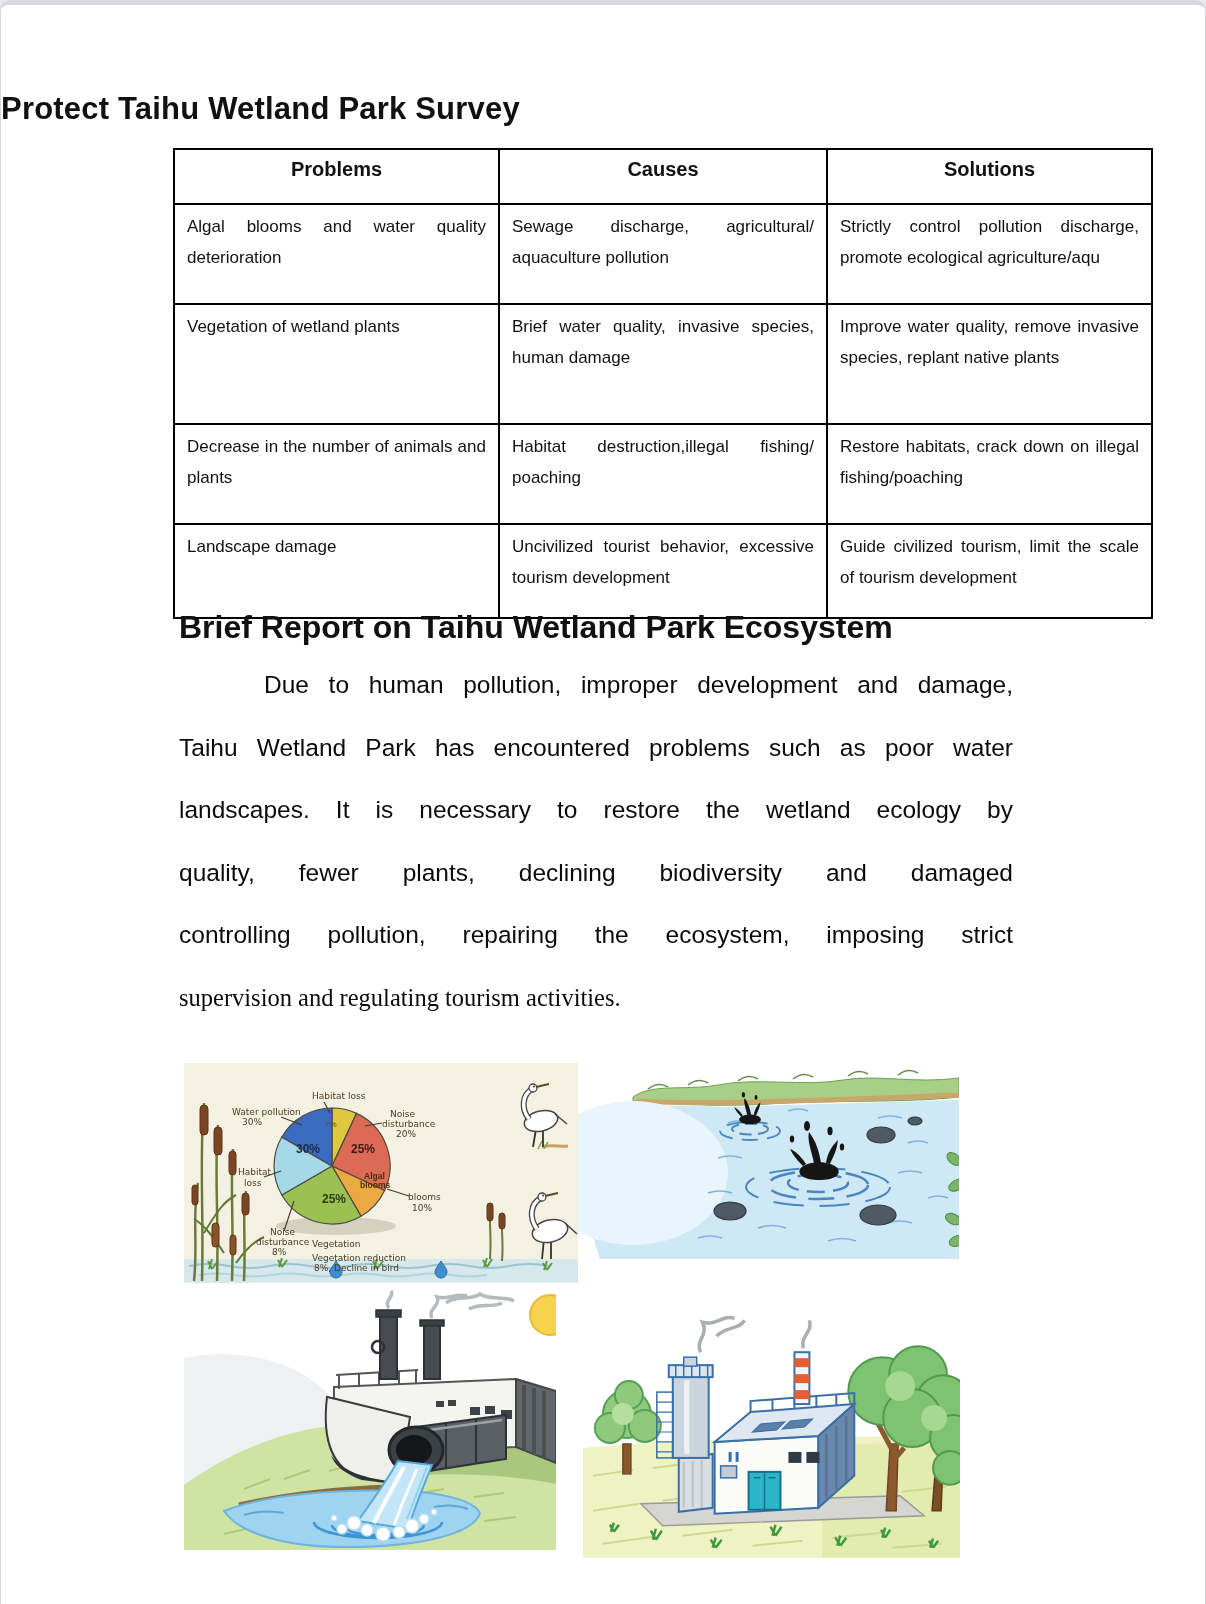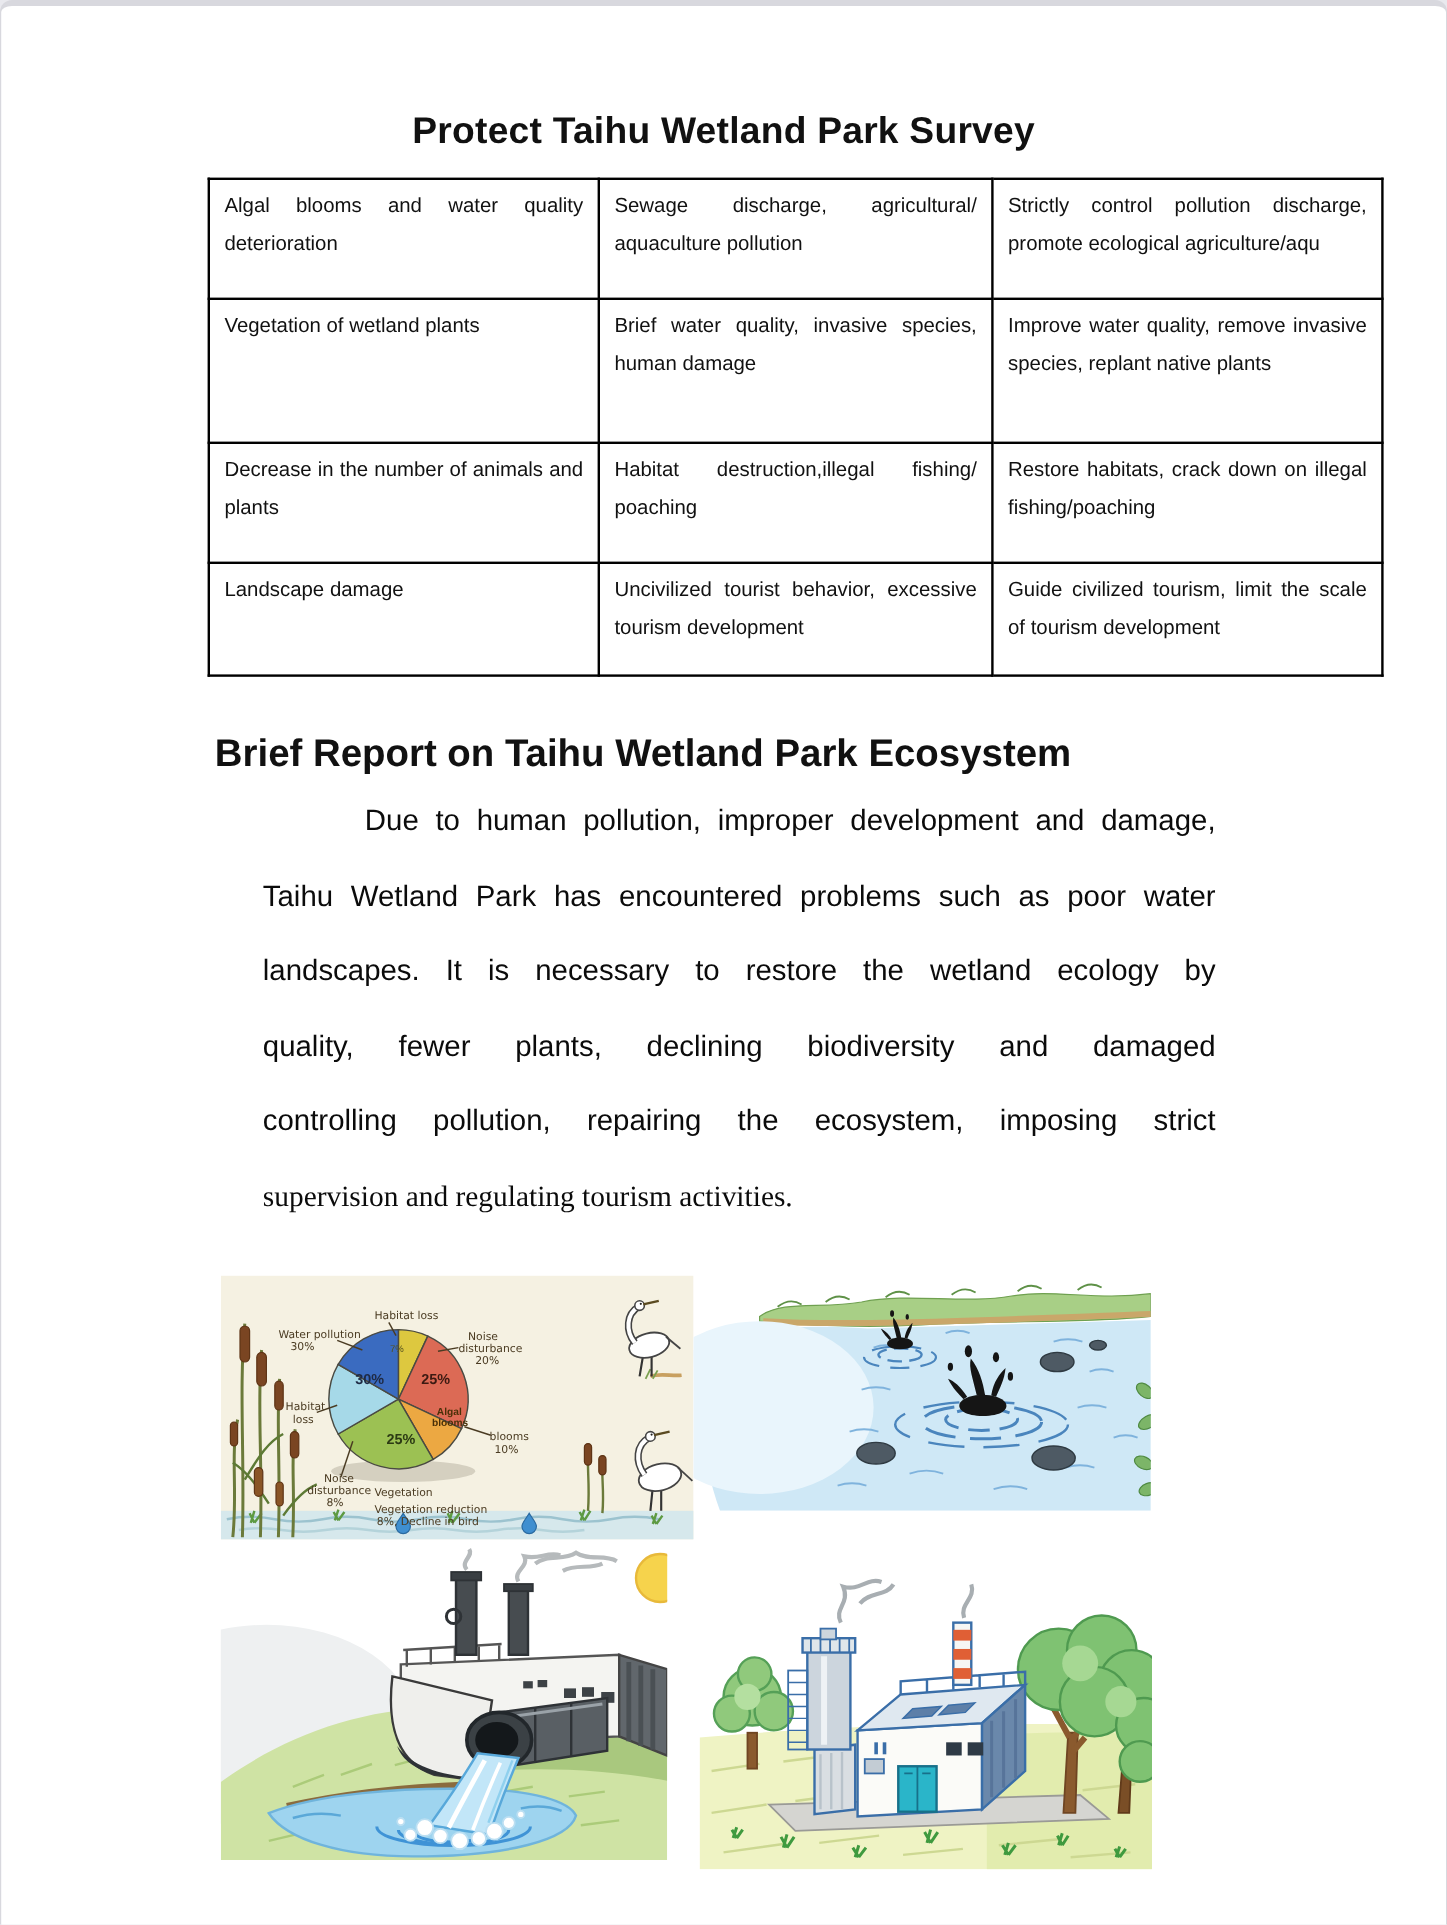--- a/index.html
+++ b/index.html
@@ -2,51 +2,56 @@
 <html><head>
 <meta charset="utf-8">
 <style>
   html,body{margin:0;padding:0;background:#e9e9ee;}
   .page{
     position:relative;width:1206px;height:1604px;background:#ffffff;
     box-sizing:border-box;border-top:5px solid #d8d8de;border-left:1px solid #d8d8de;border-right:1px solid #d8d8de;
     border-radius:10px 10px 0 0;overflow:hidden;
     font-family:"Liberation Sans",sans-serif;color:#111;
   }
-  .doc-title{position:absolute;top:86px;left:0;width:100%;text-align:center;
+  .doc-title{position:absolute;top:86px;left:0;width:100%;
     font-size:31px;font-weight:bold;letter-spacing:.2px;}
   table.survey{position:absolute;left:172px;top:143px;width:978px;border-collapse:collapse;table-layout:fixed;}
   table.survey col.c1{width:325px}table.survey col.c2{width:328px}table.survey col.c3{width:325px}
   table.survey th,table.survey td{border:2px solid #000;vertical-align:top;}
   table.survey th{height:44px;font-size:20px;font-weight:bold;text-align:center;padding-top:8px;vertical-align:top;}
   table.survey td{font-size:17px;line-height:31px;padding:6px 12px 4px 12px;text-align:justify;}
   tr.r1 td{height:88px}tr.r2 td{height:108px}tr.r3 td{height:88px}tr.r4 td{height:82px}
   .report-heading{position:absolute;left:178px;top:604px;font-size:32px;font-weight:bold;}
   .paragraph{position:absolute;left:178px;top:666px;width:834px;font-size:24.5px;color:#0b0b0b;}
-  .paragraph .pline{height:62.5px;text-align:justify;text-align-last:justify;overflow:hidden;margin-left:40px;}
+  .paragraph .pline{height:62.5px;text-align:justify;text-align-last:justify;overflow:hidden;}
   .paragraph .pline.first{text-indent:85px;}
   .paragraph .pline.last{text-align-last:left;font-family:Liberation Serif, serif;}
   .illus{position:absolute;}
   .illus svg{display:block;width:100%;height:100%;}
   .hand{font-family:"DejaVu Sans",sans-serif;fill:#4a3b22;}
 </style>
 </head>
 <body>
 
 <div class="page">
 
   <div class="doc-title">Protect Taihu Wetland Park Survey</div>
 
   <table class="survey">
     <colgroup>
         <col class="c1">
         <col class="c2">
         <col class="c3">
       </colgroup>
     <tbody>
+        <tr>
+      <th>Problems</th>
+      <th>Causes</th>
+      <th>Solutions</th>
+    </tr>
     <tr class="r1">
       <td>Algal blooms and water quality deterioration</td>
       <td>Sewage discharge, agricultural/ aquaculture pollution</td>
       <td>Strictly control pollution discharge, promote ecological agriculture/aqu</td>
     </tr>
     <tr class="r2">
       <td>Vegetation of wetland plants</td>
       <td>Brief water quality, invasive species, human damage</td>
       <td>Improve water quality, remove invasive species, replant native plants</td>
     </tr>

